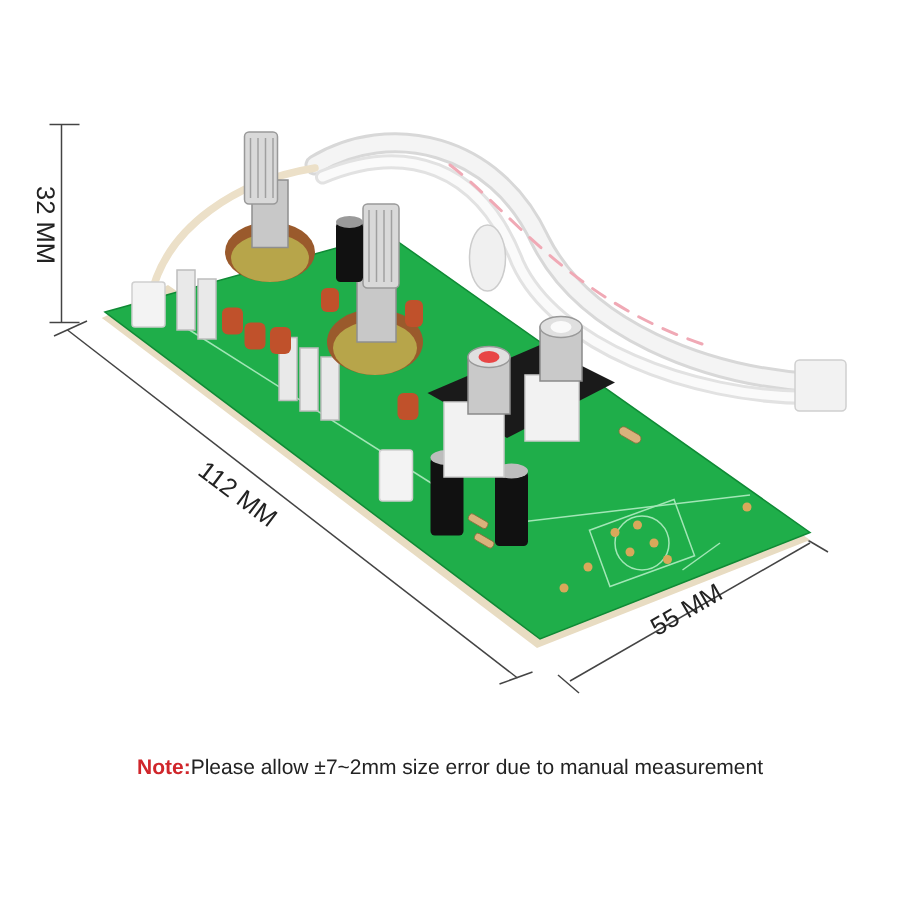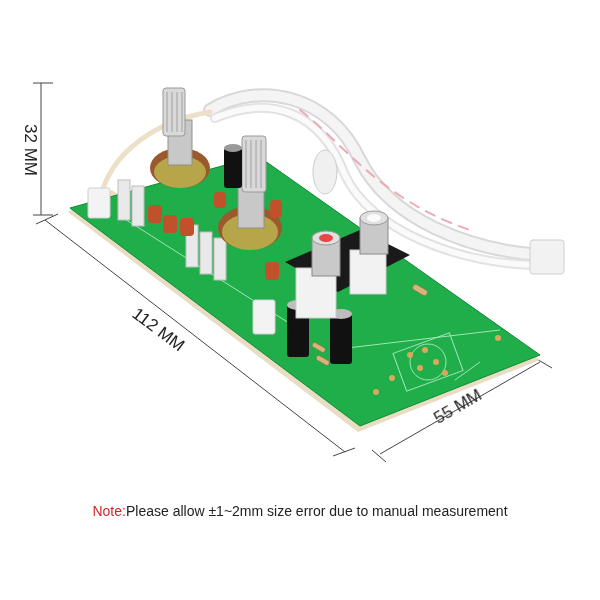--- a/index.html
+++ b/index.html
@@ -1,20 +1,20 @@
 <!DOCTYPE html>
 <html><head>
 <meta charset="utf-8">
 <style>
   html, body { margin:0; padding:0; background:#ffffff; }
   body { width:600px; height:600px; position:relative; overflow:hidden; font-family:"Liberation Sans", sans-serif; }
   .canvas { position:absolute; left:0; top:0; width:600px; height:600px; }
   .dim-label { position:absolute; font-family:"Liberation Sans", sans-serif; font-size:17px; color:#222; white-space:nowrap; transform-origin:center center; }
   .note { position:absolute; left:0; top:503px; width:600px; text-align:center; font-size:14px; color:#222; }
-  .note .note-key { color:#d0262b; font-weight:normal; }
+  .note .note-key { color:#d0262b; font-weight:bold; }
 </style>
 </head>
 <body>
 
 <div class="canvas">
   <svg width="600" height="600" viewBox="0 0 600 600">
 
     <g stroke="#444" stroke-width="1" fill="none">
       <line x1="41" y1="83" x2="41" y2="215"></line>
       <line x1="33" y1="83" x2="53" y2="83"></line>
@@ -146,14 +146,14 @@
     </g>
   </svg>
 
   
   <div class="dim-label" style="left:4px; top:140px; transform:rotate(90deg);">32 MM</div>
   <div class="dim-label" style="left:128px; top:320px; transform:rotate(37deg);">112 MM</div>
   <div class="dim-label" style="left:432px; top:397px; transform:rotate(-30deg);">55 MM</div>
 </div>
 
 <div class="note">
-  <span class="note-key">Note:</span><span>Please allow ±1~2mm size error due to manual measurement</span>
+  <span class="note-key">Note:</span><span>Please allow ±7~2mm size error due to manual measurement</span>
 </div>
 
 </body></html>

